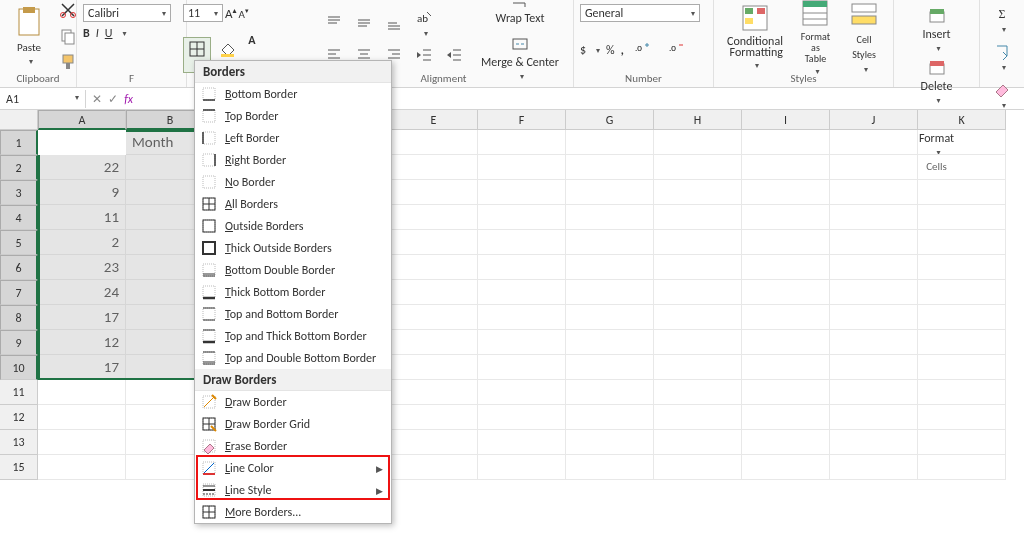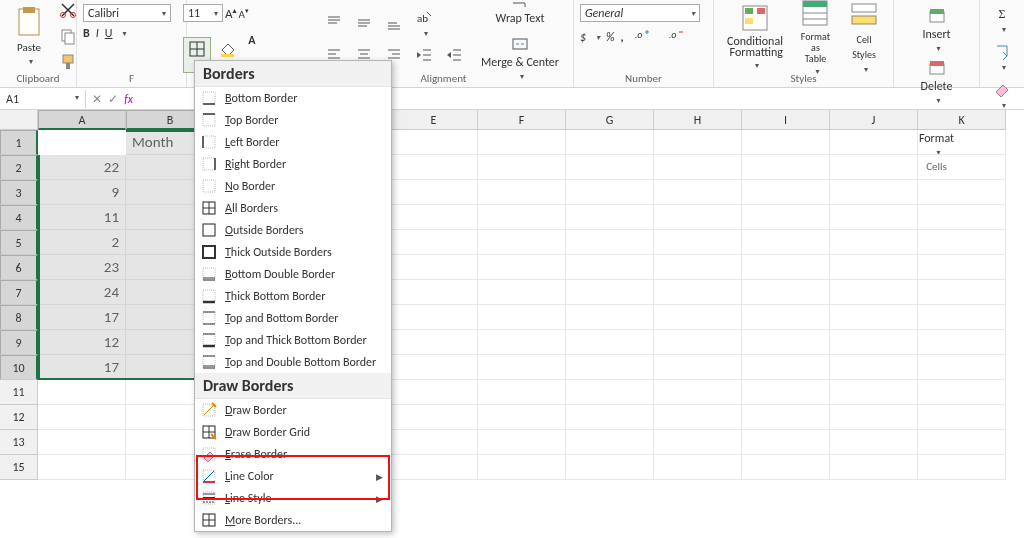--- a/index.html
+++ b/index.html
@@ -37,21 +37,21 @@
 .cells-area { position:relative; }
 .cell-row { display:flex; height:25px;}
 .cell { width:88px; height:25px; border-right:1px solid #e8e8e8; border-bottom:1px solid #e8e8e8; padding:2px 6px; font-size:15px; font-family: Calibri, sans-serif; display:flex; align-items:center;}
 .cell.num { justify-content:flex-end;}
 .selection { position:absolute; top:0; left:0; width:176px; height:250px; background:rgba(180,180,180,0.35); border:2px solid #1f7244; pointer-events:none;}
 .selection::after { content:""; position:absolute; right:-3px; bottom:-3px; width:6px; height:6px; background:#1f7244;}
 .active-cell-white { position:absolute; top:0; left:0; width:88px; height:25px; background:#fff; pointer-events:none;}
 
 
 .menu { position:absolute; left:194px; top:60px; width:198px; background:#fff; border:1px solid #b5b5b5; box-shadow:2px 2px 6px rgba(0,0,0,0.25); z-index:100;}
-.menu-section { background:#f1f1f1; padding:3px 8px; font-size:16px; font-weight:600; color:#333; border-bottom:1px solid #e4e4e4;}
+.menu-section { background:#f1f1f1; padding:3px 8px; font-size:13px; font-weight:600; color:#333; border-bottom:1px solid #e4e4e4;}
 .menu-item { display:flex; align-items:center; padding:2px 8px 2px 6px; gap:8px; height:22px; cursor:pointer; font-size:12px;}
 .menu-item .mi-icon { width:16px; height:16px; flex-shrink:0;}
 .menu-item .mi-label { flex:1;}
 .menu-item .arrow { font-size:9px; color:#555;}
 .highlight-box { position:absolute; left:196px; top:455px; width:194px; height:45px; border:2px solid #e11; pointer-events:none; z-index:101;}
 .underline-accesskey { text-decoration: underline; }
 
 
 svg { display:block;}
 </style>
@@ -236,21 +236,21 @@
             </svg>
             <span>Merge &amp; Center</span>
             <span class="chev">▾</span>
           </div>
       </div>
     </div>
     <div class="ribbon-group-label">Alignment</div>
   </div>
 
   <div class="ribbon-group" style="width:140px;">
-    <div class="ribbon-col" style="gap:3px;font-style:italic;">
+    <div class="ribbon-col" style="gap:16px;">
       <div class="sel" style="width:120px;">
           <span>General</span>
           <span class="chev">▾</span>
         </div>
       <div class="ribbon-row" style="gap:6px;">
         <span>$</span>
           <span class="chev">▾</span>
         <span>%</span>
         <span style="font-weight:bold;">,</span>
         <div class="ribbon-btn">

